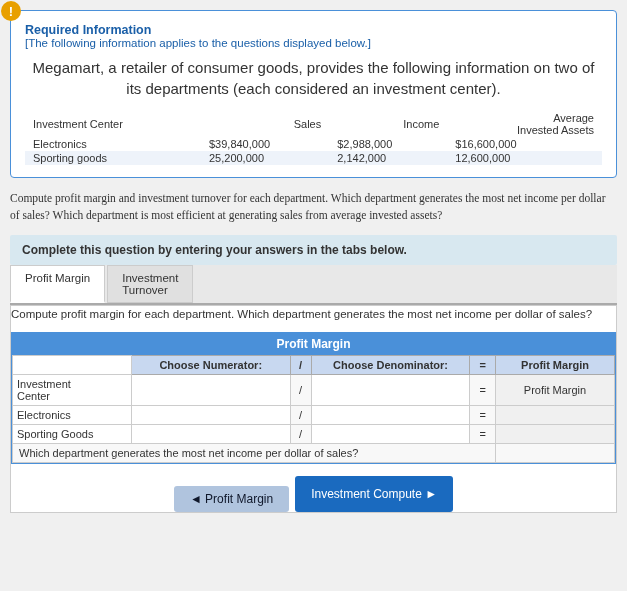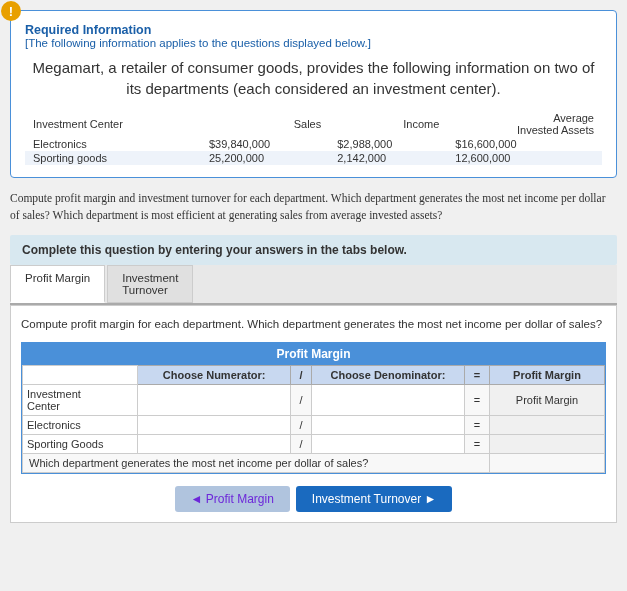--- a/index.html
+++ b/index.html
@@ -105,21 +105,20 @@
       margin-right: 2px;
     }
     .tab.active {
       background: #fff;
       border-bottom: 2px solid #fff;
       font-weight: normal;
     }
     .tab-content {
       background: #fff;
       border: 1px solid #ccc;
-      padding: 10px;
     }
     .tab-desc {
       font-size: 11.5px;
       margin-bottom: 10px;
       line-height: 1.4;
     }
     .profit-table-wrap {
       border: 1px solid #4a90d9;
     }
     .profit-table-header {
@@ -189,21 +188,22 @@
     }
     .btn {
       padding: 6px 16px;
       font-size: 12px;
       cursor: pointer;
       border: none;
       border-radius: 3px;
     }
     .btn-prev {
       background: #b0c4de;
-      color: #6d28d9;
+      color: #0f172a;
+      margin-top: 10px;
     }
     .btn-next {
       background: #1a6abf;
       color: white;
       display: flex;
       align-items: center;
       gap: 5px;
     }
   </style>
 </head>
@@ -302,15 +302,15 @@
         <tr class="bottom-question-row">
           <td colspan="5" style="font-size:11px; padding:3px 6px; border:1px solid #ccc;">Which department generates the most net income per dollar of sales?</td>
           <td style="border:1px solid #ccc; padding:2px;"><input type="text" style="width: 100%; border: none; background: transparent; font-size: 11px;"></td>
         </tr>
       </tbody>
     </table>
   </div>
 
   <div class="btn-row">
     <button class="btn btn-prev">◄  Profit Margin</button>
-    <button class="btn btn-next">Investment Turnover  ►</button>
+    <button class="btn btn-next">Investment Compute  ►</button>
   </div>
 </div>
 
 </body></html>

